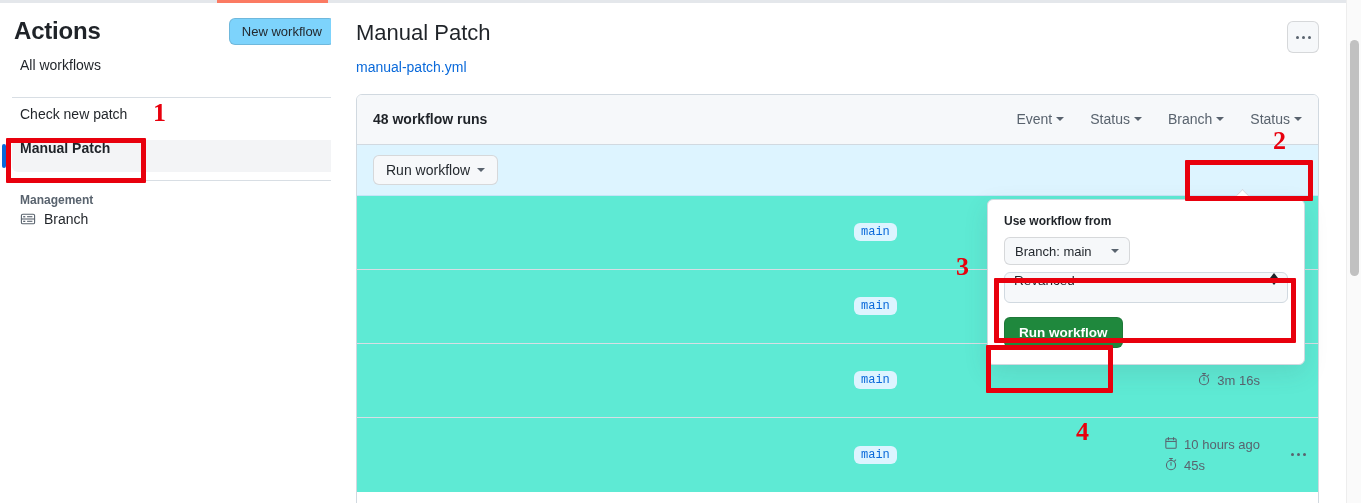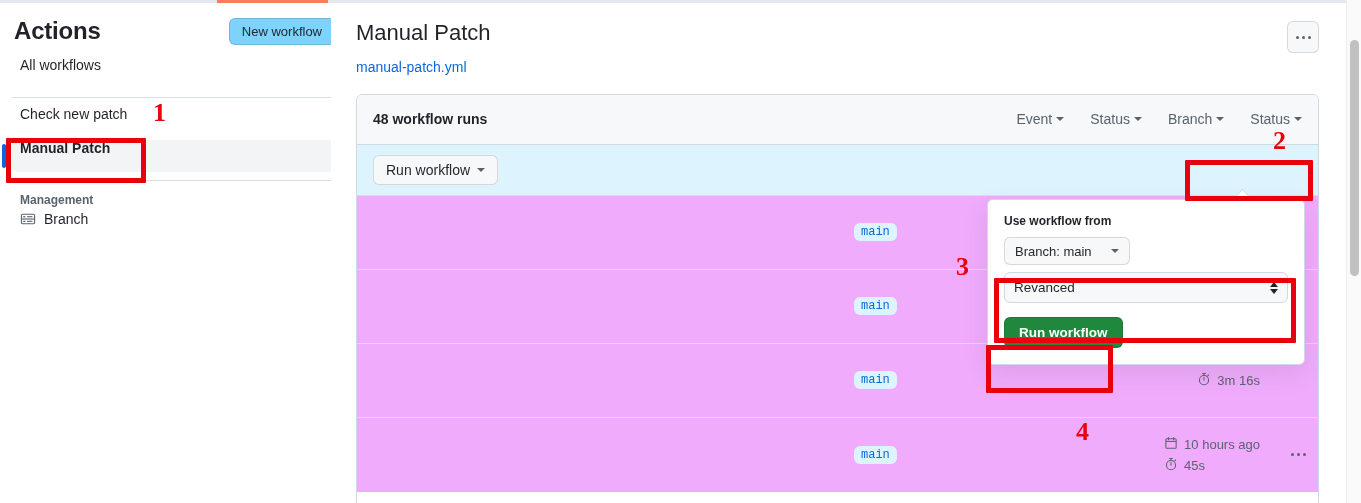--- a/index.html
+++ b/index.html
@@ -181,21 +181,21 @@
     cursor: pointer;
     display: inline-flex; align-items: center; gap: 7px;
   }
 
   .run-row {
     height: 74px;
     border-bottom: 1px solid #d8dee4;
     display: flex; align-items: center;
     padding: 0 16px;
     position: relative;
-    background: #f0abfc;
+    background: #5eead4;
   }
   .run-row:last-child { border-bottom: none; }
   .branch-badge {
     position: absolute;
     left: 497px;
     font-family: "Liberation Mono", "DejaVu Sans Mono", monospace;
     font-size: 12px;
     color: #0969da;
     background: #ddf4ff;
     border-radius: 6px;
@@ -252,21 +252,21 @@
     font-family: "Liberation Mono", "DejaVu Sans Mono", monospace;
     font-size: 12.5px; font-weight: 700; color: #1f2328;
   }
   .req-star { color: #cf222e; }
   .field-select {
     margin-top: 7px;
     width: 284px; height: 31px;
     border: 1px solid #d1d9e0;
     border-radius: 6px;
     background: #f6f8fa;
-    display: flex; align-items: center; justify-content: space-between;
+    display: flex; align-items: flex-start; justify-content: space-between;
     padding: 0 9px;
     font-size: 13.5px; color: #1f2328;
     cursor: pointer;
   }
   .stepper { display: flex; flex-direction: column; gap: 2px; color: #1f2328; }
   .tri-up {
     width: 0; height: 0; border-left: 4px solid transparent;
     border-right: 4px solid transparent; border-bottom: 5px solid #1f2328;
   }
   .tri-dn {

